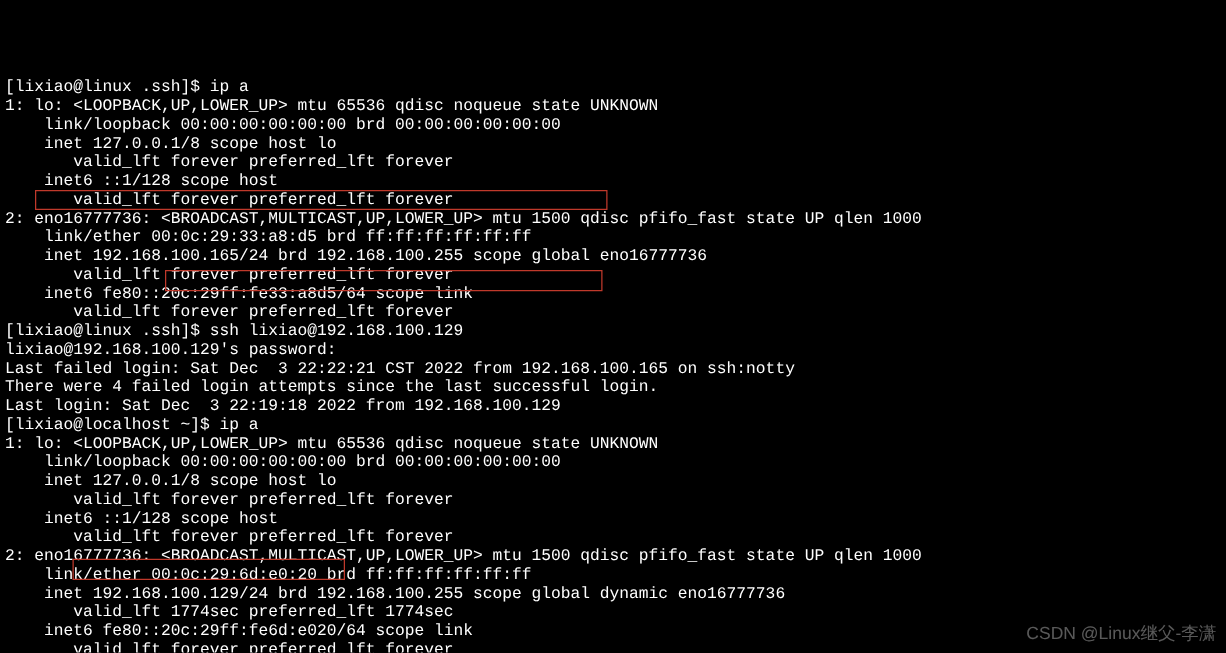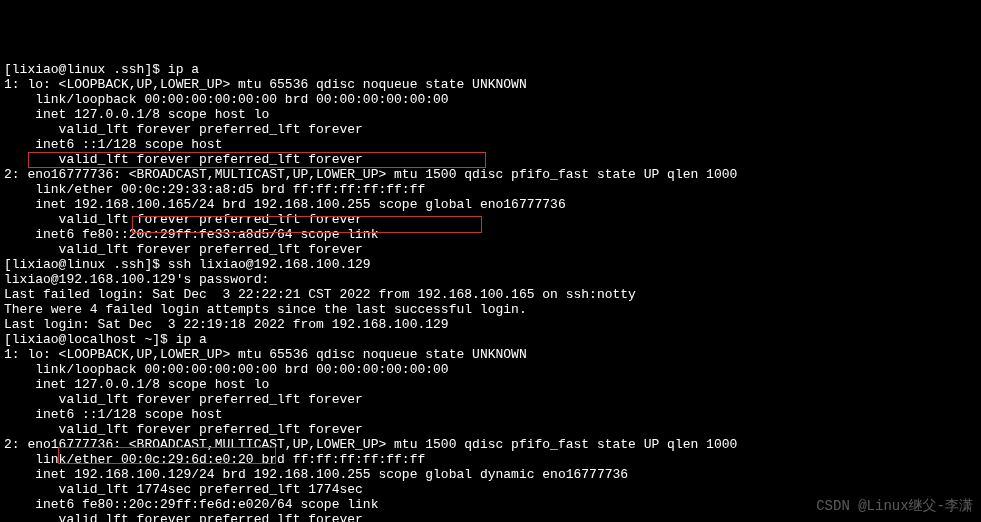--- a/index.html
+++ b/index.html
@@ -23,21 +23,21 @@
       pointer-events: none;
     }
     .box1 { left: 28px; top: 152px; width: 458px; height: 16px; }
     .box2 { left: 132px; top: 216px; width: 350px; height: 17px; }
     .box3 { left: 58px; top: 447px; width: 218px; height: 17px; }
     .watermark {
       position: absolute;
       right: 8px;
       bottom: 8px;
       color: rgba(255,255,255,0.35);
-      font-family: Liberation Mono, monospace;
+      font-family: Liberation Sans, sans-serif;
       font-size: 14px;
       pointer-events: none;
     }
   </style>
 </head>
 <body>
 
 
 
 <div id="terminal"><span class="line">[lixiao@linux .ssh]$ ip a</span><span class="line">1: lo: &lt;LOOPBACK,UP,LOWER_UP&gt; mtu 65536 qdisc noqueue state UNKNOWN</span><span class="line">    link/loopback 00:00:00:00:00:00 brd 00:00:00:00:00:00</span><span class="line">    inet 127.0.0.1/8 scope host lo</span><span class="line">       valid_lft forever preferred_lft forever</span><span class="line">    inet6 ::1/128 scope host</span><span class="line">       valid_lft forever preferred_lft forever</span><span class="line">2: eno16777736: &lt;BROADCAST,MULTICAST,UP,LOWER_UP&gt; mtu 1500 qdisc pfifo_fast state UP qlen 1000</span><span class="line">    link/ether 00:0c:29:33:a8:d5 brd ff:ff:ff:ff:ff:ff</span><span class="line">    inet 192.168.100.165/24 brd 192.168.100.255 scope global eno16777736</span><span class="line">       valid_lft forever preferred_lft forever</span><span class="line">    inet6 fe80::20c:29ff:fe33:a8d5/64 scope link</span><span class="line">       valid_lft forever preferred_lft forever</span><span class="line">[lixiao@linux .ssh]$ ssh lixiao@192.168.100.129</span><span class="line">lixiao@192.168.100.129's password:</span><span class="line">Last failed login: Sat Dec  3 22:22:21 CST 2022 from 192.168.100.165 on ssh:notty</span><span class="line">There were 4 failed login attempts since the last successful login.</span><span class="line">Last login: Sat Dec  3 22:19:18 2022 from 192.168.100.129</span><span class="line">[lixiao@localhost ~]$ ip a</span><span class="line">1: lo: &lt;LOOPBACK,UP,LOWER_UP&gt; mtu 65536 qdisc noqueue state UNKNOWN</span><span class="line">    link/loopback 00:00:00:00:00:00 brd 00:00:00:00:00:00</span><span class="line">    inet 127.0.0.1/8 scope host lo</span><span class="line">       valid_lft forever preferred_lft forever</span><span class="line">    inet6 ::1/128 scope host</span><span class="line">       valid_lft forever preferred_lft forever</span><span class="line">2: eno16777736: &lt;BROADCAST,MULTICAST,UP,LOWER_UP&gt; mtu 1500 qdisc pfifo_fast state UP qlen 1000</span><span class="line">    link/ether 00:0c:29:6d:e0:20 brd ff:ff:ff:ff:ff:ff</span><span class="line">    inet 192.168.100.129/24 brd 192.168.100.255 scope global dynamic eno16777736</span><span class="line">       valid_lft 1774sec preferred_lft 1774sec</span><span class="line">    inet6 fe80::20c:29ff:fe6d:e020/64 scope link</span><span class="line">       valid_lft forever preferred_lft forever</span></div>

